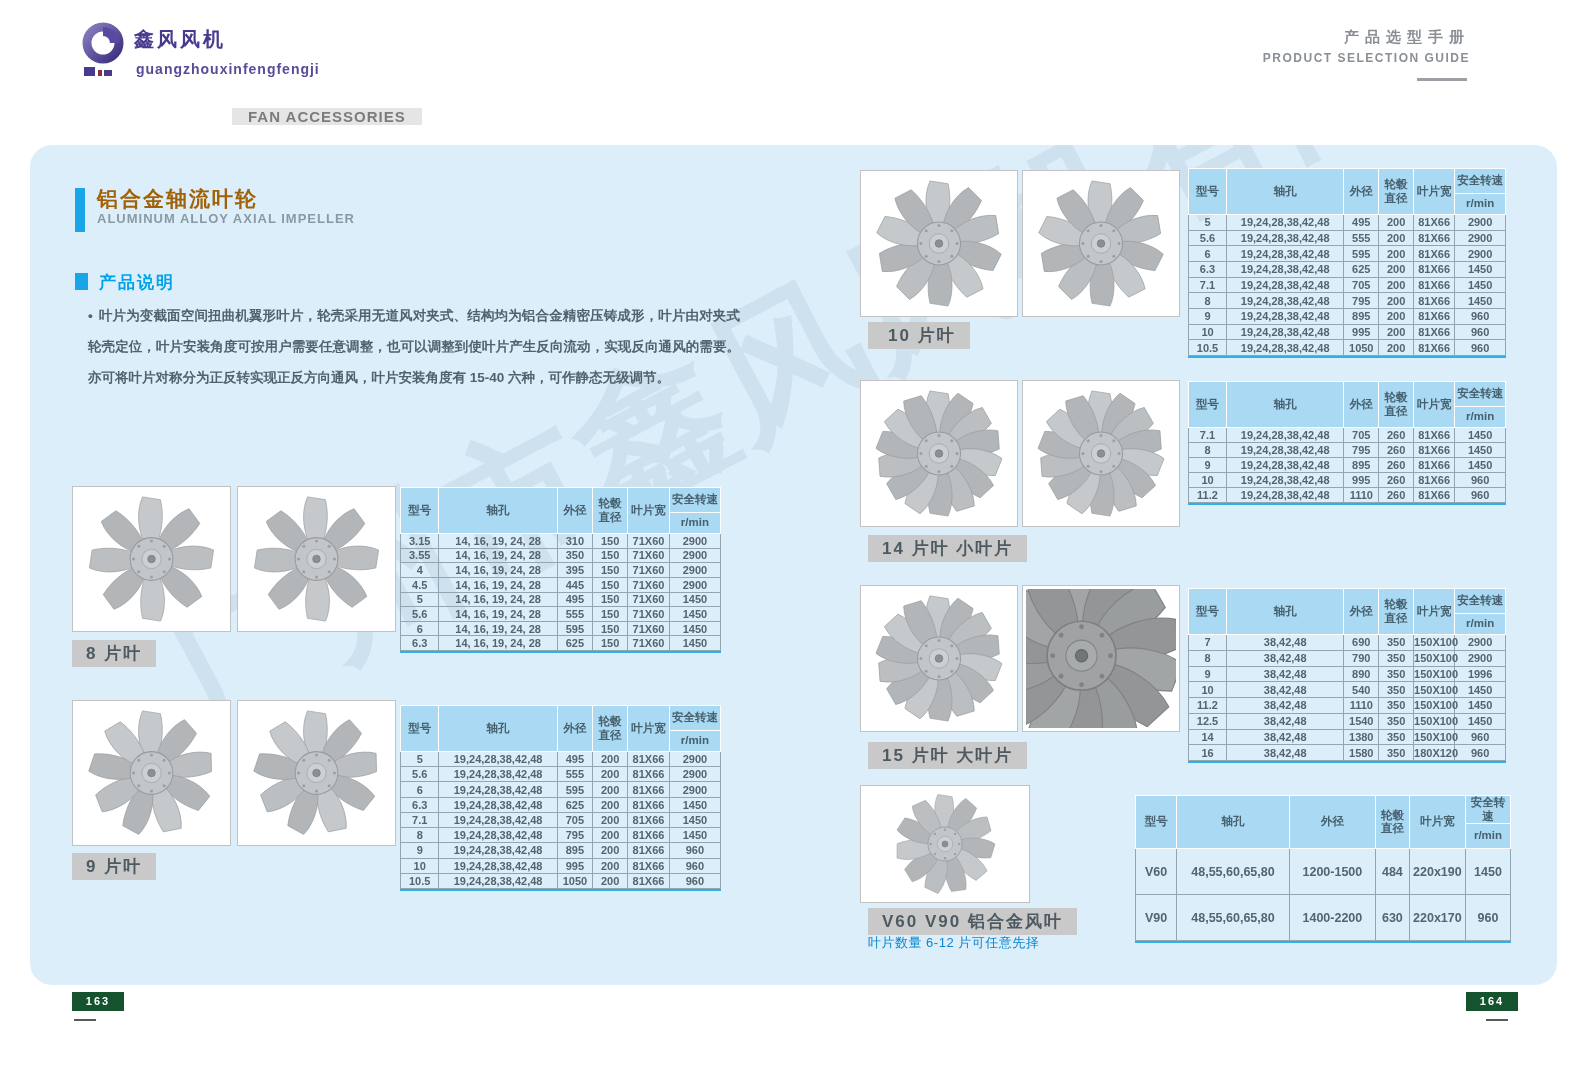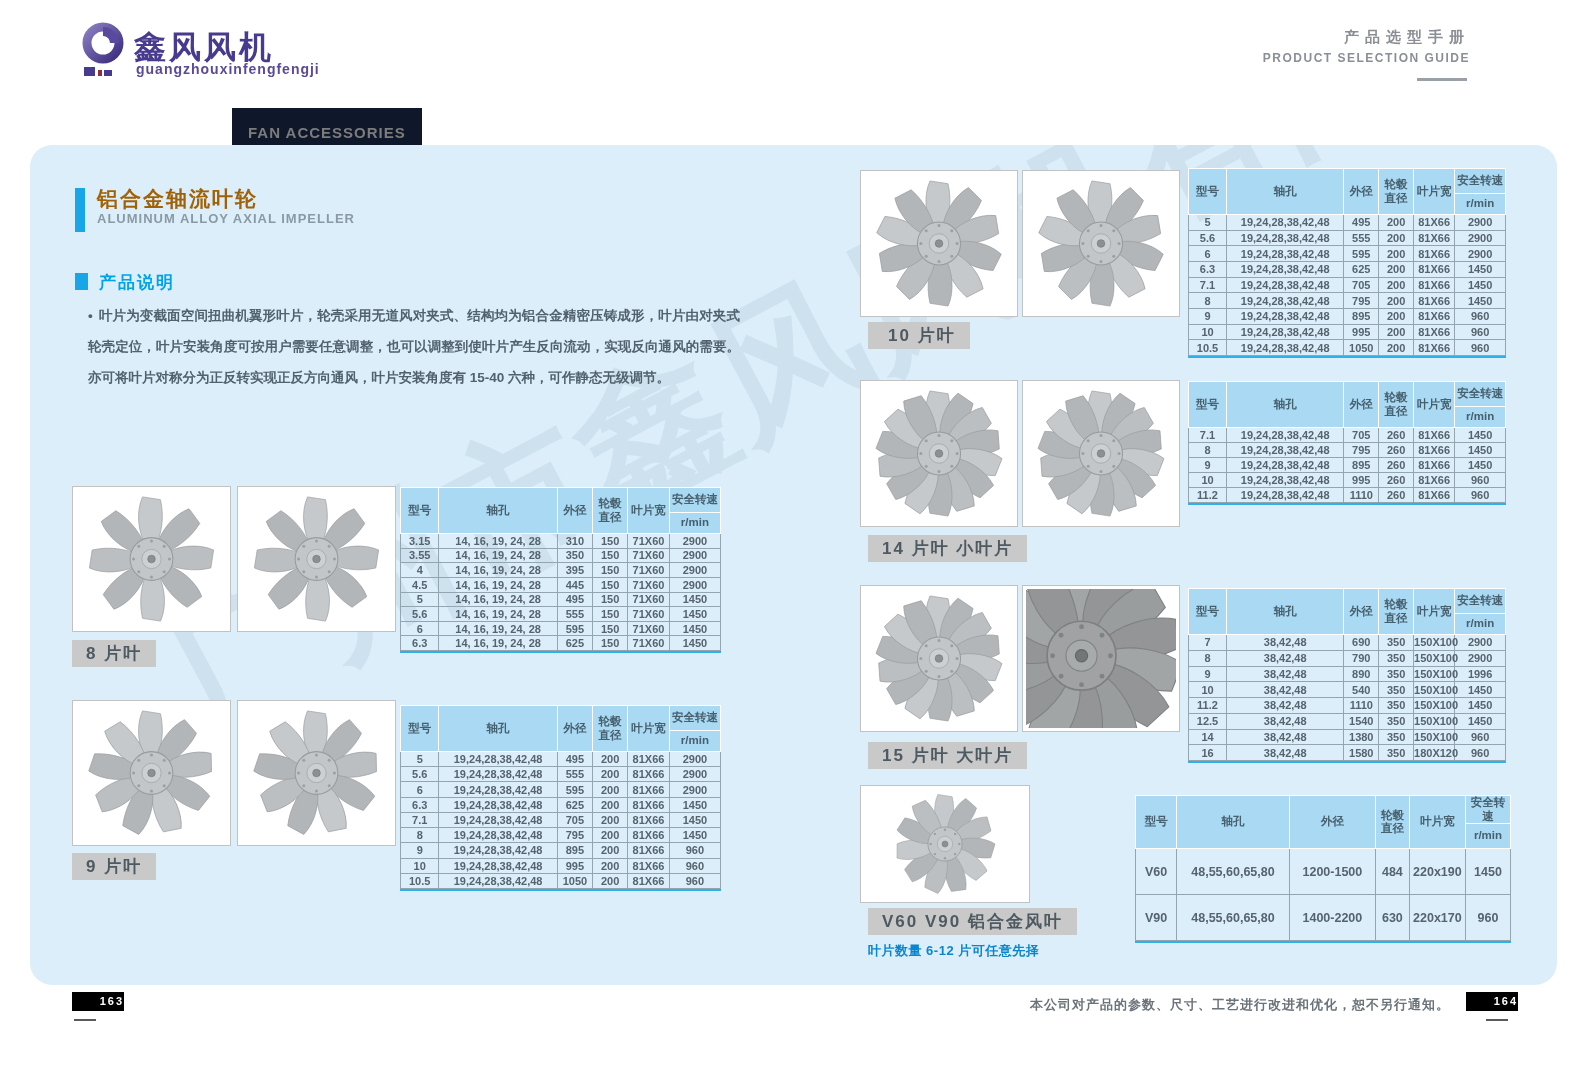--- a/index.html
+++ b/index.html
@@ -1,32 +1,32 @@
 <!DOCTYPE html>
 <html><head>
 <meta charset="utf-8">
 <style>
   html,body{margin:0;padding:0;background:#ffffff;}
   .page{position:relative;width:1587px;height:1077px;background:#ffffff;overflow:hidden;
         font-family:"Liberation Sans","DejaVu Sans",sans-serif;}
 
   
   .logo-mark{position:absolute;left:78px;top:20px;width:50px;height:60px;}
-  .logo-title{position:absolute;left:134px;top:26px;font-size:32px;font-weight:bold;
+  .logo-title{position:absolute;left:134px;top:26px;font-size:20px;font-weight:bold;
               color:#483a8e;letter-spacing:3px;}
   .logo-sub{position:absolute;left:136px;top:61px;font-size:14px;font-weight:bold;color:#5a4a9a;letter-spacing:1px;}
   .doc-cn{position:absolute;right:117px;top:28px;font-size:15px;font-weight:bold;color:#8a8f96;letter-spacing:6px;}
   .doc-en{position:absolute;right:117px;top:51px;font-size:12px;font-weight:bold;color:#8a8f96;letter-spacing:1.5px;}
   .doc-line{position:absolute;right:120px;top:78px;width:50px;height:3px;background:#9aa0a6;}
 
   
   .page-title{position:absolute;left:74px;top:98px;font-size:37px;font-weight:bold;
               color:#00a3e8;letter-spacing:5px;}
-  .page-title-en{position:absolute;left:232px;top:108px;background:#0f172a;color:#7c7c7c;
-                 font-size:15px;font-weight:bold;padding:16px 16px;letter-spacing:1px;}
+  .page-title-en{position:absolute;left:232px;top:108px;background:#e5e5e5;color:#7c7c7c;
+                 font-size:15px;font-weight:bold;padding:0 16px;letter-spacing:1px;}
 
   
   .panel{position:absolute;left:30px;top:145px;width:1527px;height:840px;
          background:#dceefa;border-radius:22px;overflow:hidden;}
   .watermark{position:absolute;left:150px;top:440px;transform:rotate(-28deg);transform-origin:0 50%;
              font-size:150px;font-weight:bold;color:rgba(135,158,180,0.17);
              letter-spacing:4px;white-space:nowrap;pointer-events:none;}
 
   
   .sec-bar{position:absolute;left:75px;top:188px;width:10px;height:44px;background:#18a6e8;}
@@ -38,43 +38,43 @@
              color:#51626e;line-height:31px;text-align:justify;}
   .desc-text .bullet{margin-right:6px;}
 
   
   .imgbox{position:absolute;background:#ffffff;border:1px solid #c2c2c2;box-sizing:border-box;padding:3px;}
   .imgbox.dark svg{filter:brightness(0.82);}
 
   
   .taglabel{position:absolute;background:#c9c9c9;color:#4e5a61;font-weight:bold;font-size:17px;
             padding:2px 14px;letter-spacing:2px;white-space:nowrap;}
-  .vnote{position:absolute;left:868px;top:934px;color:#0a86d0;font-weight:bold;font-size:13px;letter-spacing:0.5px;margin-top:8px;}
+  .vnote{position:absolute;left:868px;top:934px;color:#0a86d0;font-weight:normal;font-size:13px;letter-spacing:0.5px;}
 
   
   .tbl{position:absolute;border-bottom:2px solid #2fb0e8;}
   table.spec{width:100%;height:100%;border-collapse:collapse;table-layout:fixed;text-align:center;}
   .spec th{background:#a9d9f3;color:#47606e;font-size:11.5px;font-weight:bold;
            border:1.5px solid #ffffff;padding:0;line-height:1.15;}
   .spec thead tr:first-child th{height:24px;}
   .spec thead tr:last-child th{height:20px;}
   .spec td{border:1px solid #93a5ae;font-size:11px;font-weight:bold;color:#55646d;padding:0;}
   #tbl-b8{left:400px;top:487px;width:321px;height:164px;}
   #tbl-b9{left:400px;top:705px;width:321px;height:184px;}
   #tbl-b10{left:1188px;top:168px;width:318px;height:188px;}
   #tbl-b14s{left:1188px;top:381px;width:318px;height:122px;}
   #tbl-b14l{left:1188px;top:588px;width:318px;height:173px;}
   #tbl-v{left:1135px;top:795px;width:376px;height:146px;}
   #tbl-v .spec td{font-size:12.5px;}
   #tbl-v .spec thead tr:first-child th{height:27px;}
   #tbl-v .spec thead tr:last-child th{height:24px;}
 
   
-  .pgnum{position:absolute;width:52px;height:19px;background:#000000;color:#ffffff;
-         font-size:11px;font-weight:bold;text-align:right;line-height:19px;letter-spacing:2px;}
+  .pgnum{position:absolute;width:52px;height:19px;background:#14532d;color:#ffffff;
+         font-size:11px;font-weight:bold;text-align:center;line-height:19px;letter-spacing:2px;}
   #pg-left{left:72px;top:992px;}
   #pg-right{left:1466px;top:992px;}
   .pgdash{position:absolute;width:22px;height:2px;background:#5a5a5a;}
   #dash-left{left:74px;top:1019px;}
   #dash-right{left:1486px;top:1019px;}
   .footer-note{position:absolute;right:137px;top:996px;font-size:13px;font-weight:bold;
                color:#6a737a;letter-spacing:1px;}
 </style>
 </head>
 <body>
@@ -877,17 +877,16 @@
             <td>630</td>
             <td>220x170</td>
             <td>960</td>
           </tr>
         </tbody>
       </table>
     </div>
 
   <div class="pgnum" id="pg-left">163</div>
   <div class="pgdash" id="dash-left"></div>
-  <div class="footer-note">本公司对产品的参数、尺寸、工艺进行改进和优化，恕不另行通知。</div>
   <div class="pgnum" id="pg-right">164</div>
   <div class="pgdash" id="dash-right"></div>
 
 </div>
 
 </body></html>

